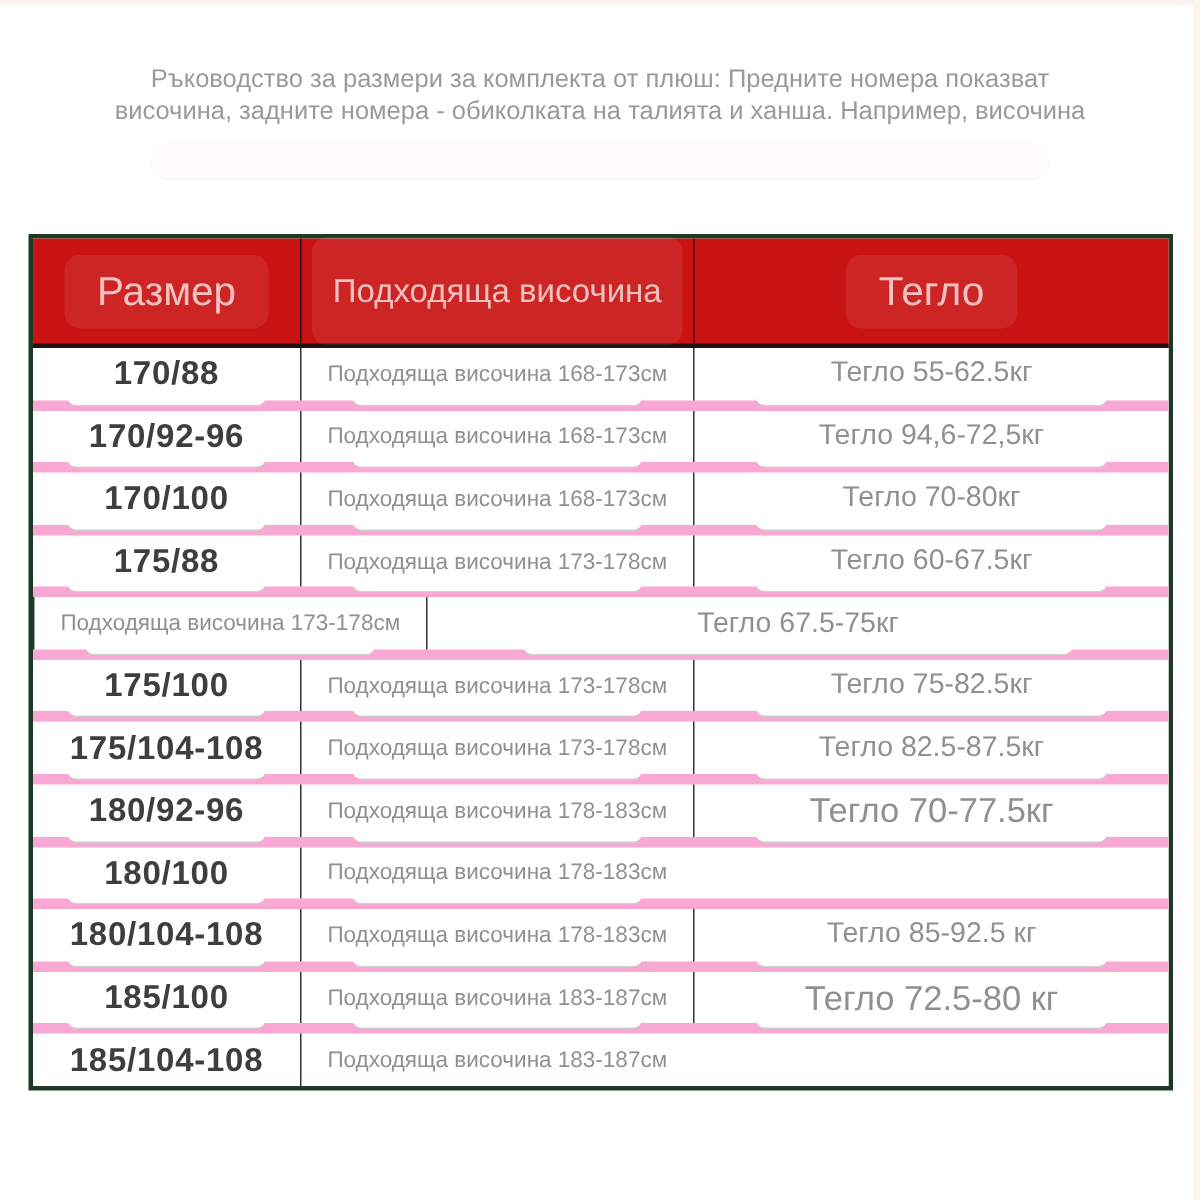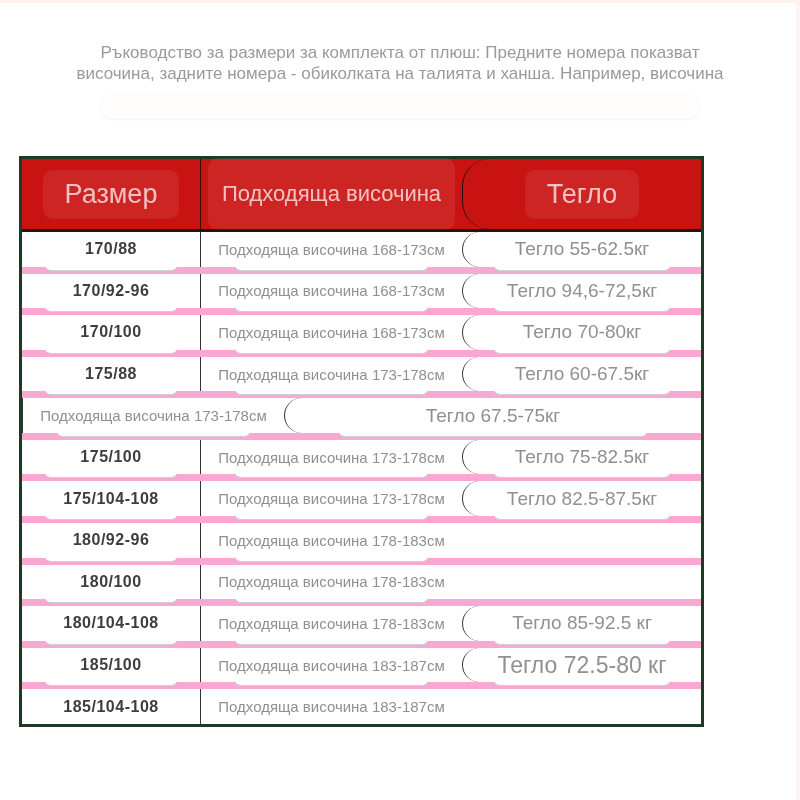--- a/index.html
+++ b/index.html
@@ -39,40 +39,40 @@
   .ghost-pill {
     width: 600px; height: 26px;
     margin: 9px auto 0;
     border-radius: 13px;
     background: #fffdfc;
     box-shadow: 0 1px 2px rgba(0,0,0,0.05);
   }
   .size-table {
     position: absolute;
     left: 19px; top: 156px;
-    width: 685px; height: 571px;
+    width: 763px; height: 571px;
     border: 3px solid var(--border);
     background: #ffffff;
     display: flex;
     flex-direction: column;
   }
   .thead {
     flex: none;
     height: 73px;
     background: var(--header-background);
     display: flex;
     border-bottom: 3px solid #241313;
   }
   .th {
     display: flex; align-items: center; justify-content: center;
     color: var(--header-text);
   }
   .c1 { width: 178px; }
   .c2 { width: 262px; }
-  .c3 { flex: 1; border-radius: 27px; }
+  .c3 { flex: 1; }
   .thead .c2, .thead .c3 { border-left: 1px solid #2a0f0f; }
   .hpill {
     background: rgba(255,255,255,0.08);
     border-radius: 10px;
     padding: 9px 22px;
     white-space: nowrap;
   }
   .th-size .hpill, .th-weight .hpill { font-size: 27px; }
   .th-height .hpill { font-size: 22px; padding: 23px 14px; }
   .tbody { flex: 1; display: flex; flex-direction: column; }
@@ -89,21 +89,21 @@
     content: "";
     position: absolute;
     left: 13%; right: 13%;
     bottom: -4px; height: 5px;
     background: #ffffff;
     border-bottom: 1px solid #cfcfcf;
     border-radius: 0 0 6px 6px;
     z-index: 2;
   }
   .size-value {
-    font-size: 16px;
+    font-size: 22px;
     font-weight: 600;
     color: var(--size-text);
     letter-spacing: 0.5px;
     white-space: nowrap;
   }
   .height-value {
     font-size: 15px;
     color: var(--detail-text);
     white-space: nowrap;
   }
@@ -216,20 +216,23 @@
           <span class="weight-value">Тегло 82.5-87.5кг</span>
         </div>
     </div>
     <div class="tr">
       <div class="td c1">
           <span class="size-value">180/92-96</span>
         </div>
       <div class="td c2">
           <span class="height-value">Подходяща височина 178-183см</span>
         </div>
+      <div class="td c3">
+          <span class="weight-value large">Тегло 70-77.5кг</span>
+        </div>
     </div>
     <div class="tr">
       <div class="td c1">
           <span class="size-value">180/100</span>
         </div>
       <div class="td c2">
           <span class="height-value">Подходяща височина 178-183см</span>
         </div>
     </div>
     <div class="tr">

